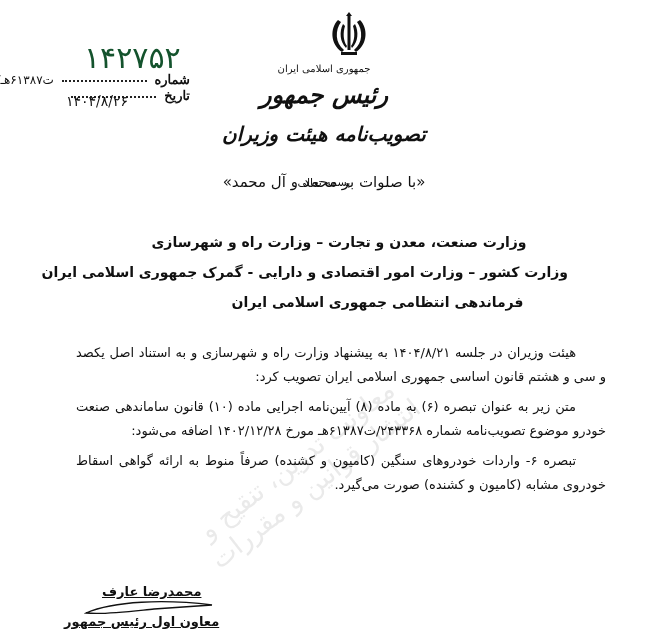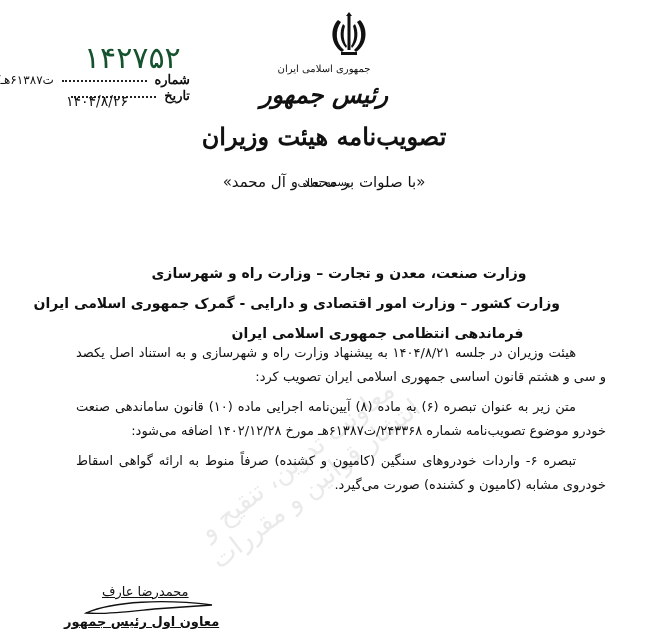--- a/index.html
+++ b/index.html
@@ -11,28 +11,28 @@
   .serial { left:84px; top:40px; font-size:30px; font-family:"DejaVu Serif", serif; letter-spacing:1px; color:#14532d; }
   .meta-row { font-size:12px; white-space:nowrap; }
   .meta-label { font-family:"DejaVu Serif", serif; font-weight:bold; font-size:13px;text-align:center; }
   .dots { display:inline-block; width:85px; border-bottom:2px dotted #222; margin:0 4px; vertical-align:middle; }
   .date-val { left:58px; top:93px; font-size:14px; font-family:"DejaVu Serif", serif; letter-spacing:1px;margin-left:8px; }
   
   .emblem { left:326px; top:10px; width:46px; height:48px; }
   .center { left:0; width:648px; text-align:center; }
   .republic { top:63px; font-size:10px; font-family:"DejaVu Serif", serif; }
   .president { top:80px; font-size:24px; font-weight:bold; font-family:"DejaVu Serif", serif; font-style:italic; }
-  .approval { top:122px; font-size:24px; font-weight:bold; font-family:"DejaVu Serif", serif; }
+  .approval { top:122px; font-size:20px; font-weight:bold; font-family:"DejaVu Serif", serif; font-style:italic; }
   .bism { top:176px; font-size:11px; }
   .salawat { top:173px; font-size:15px; }
-  .addr { font-size:14px; font-weight:bold;margin-top:31px; }
+  .addr { font-size:14px; font-weight:bold; }
   .body-p { right:42px; width:530px; font-size:13px; text-align:justify; text-align-last:right; line-height:24px; }
   .watermark { left:210px; top:430px; width:260px; height:170px; color:#d9d9d9; font-size:26px;
                font-family:"DejaVu Serif", serif; transform:rotate(-38deg); opacity:.55; text-align:center; }
-  .sig-name { left:102px; top:584px; font-size:13px; font-weight:normal; text-decoration:underline; }
+  .sig-name { left:102px; top:584px; font-size:13px; font-weight:bold; text-decoration:underline; }
   .sig-title { left:64px; top:614px; font-size:13px; font-weight:bold; text-decoration:underline; }
   .sig-stroke { left:84px; top:595px; width:130px; height:25px; }
 </style>
 </head>
 <body>
 
 <div class="abs serial">۱۴۲۷۵۲</div>
 
 <div class="abs meta-row rtl" style="left:40px; top:72px; width:150px; text-align:right;">
   <span class="meta-label">شماره</span>
@@ -56,21 +56,21 @@
 </svg>
 
 <div class="abs center republic">جمهوری اسلامی ایران</div>
 <div class="abs center president">رئیس جمهور</div>
 <div class="abs center approval">تصویب‌نامه هیئت وزیران</div>
 
 <div class="abs center bism rtl">بسمه تعالی</div>
 <div class="abs center salawat rtl">«با صلوات بر محمد و آل محمد»</div>
 
 <div class="abs rtl addr" style="right:0; left:0; top:234px; text-align:center; padding-left:30px;">وزارت صنعت، معدن و تجارت – وزارت راه و شهرسازی</div>
-<div class="abs rtl addr" style="right:88px; top:264px; text-align:right;">وزارت کشور – وزارت امور اقتصادی و دارایی - گمرک جمهوری اسلامی ایران</div>
+<div class="abs rtl addr" style="right:80px; top:264px; text-align:right;">وزارت کشور – وزارت امور اقتصادی و دارایی - گمرک جمهوری اسلامی ایران</div>
 <div class="abs rtl addr" style="left:0; right:0; top:294px; text-align:center; padding-left:107px;">فرماندهی انتظامی جمهوری اسلامی ایران</div>
 
 <div class="abs watermark rtl">معاونت تدوین، تنقیح و انتشار قوانین و مقررات</div>
 
 <div class="abs rtl body-p" style="top:341px; text-indent:30px;">هیئت وزیران در جلسه ۱۴۰۴/۸/۲۱ به پیشنهاد وزارت راه و شهرسازی و به استناد اصل یکصد و سی و هشتم قانون اساسی جمهوری اسلامی ایران تصویب کرد:</div>
 <div class="abs rtl body-p" style="top:395px; text-indent:30px;">متن زیر به عنوان تبصره (۶) به ماده (۸) آیین‌نامه اجرایی ماده (۱۰) قانون ساماندهی صنعت خودرو موضوع تصویب‌نامه شماره ۲۴۳۳۶۸/ت۶۱۳۸۷هـ مورخ ۱۴۰۲/۱۲/۲۸ اضافه می‌شود:</div>
 <div class="abs rtl body-p" style="top:449px; text-indent:30px;">تبصره ۶- واردات خودروهای سنگین (کامیون و کشنده) صرفاً منوط به ارائه گواهی اسقاط خودروی مشابه (کامیون و کشنده) صورت می‌گیرد.</div>
 
 <div class="abs sig-name rtl">محمدرضا عارف</div>
 <svg class="abs sig-stroke" viewBox="0 0 130 25">

